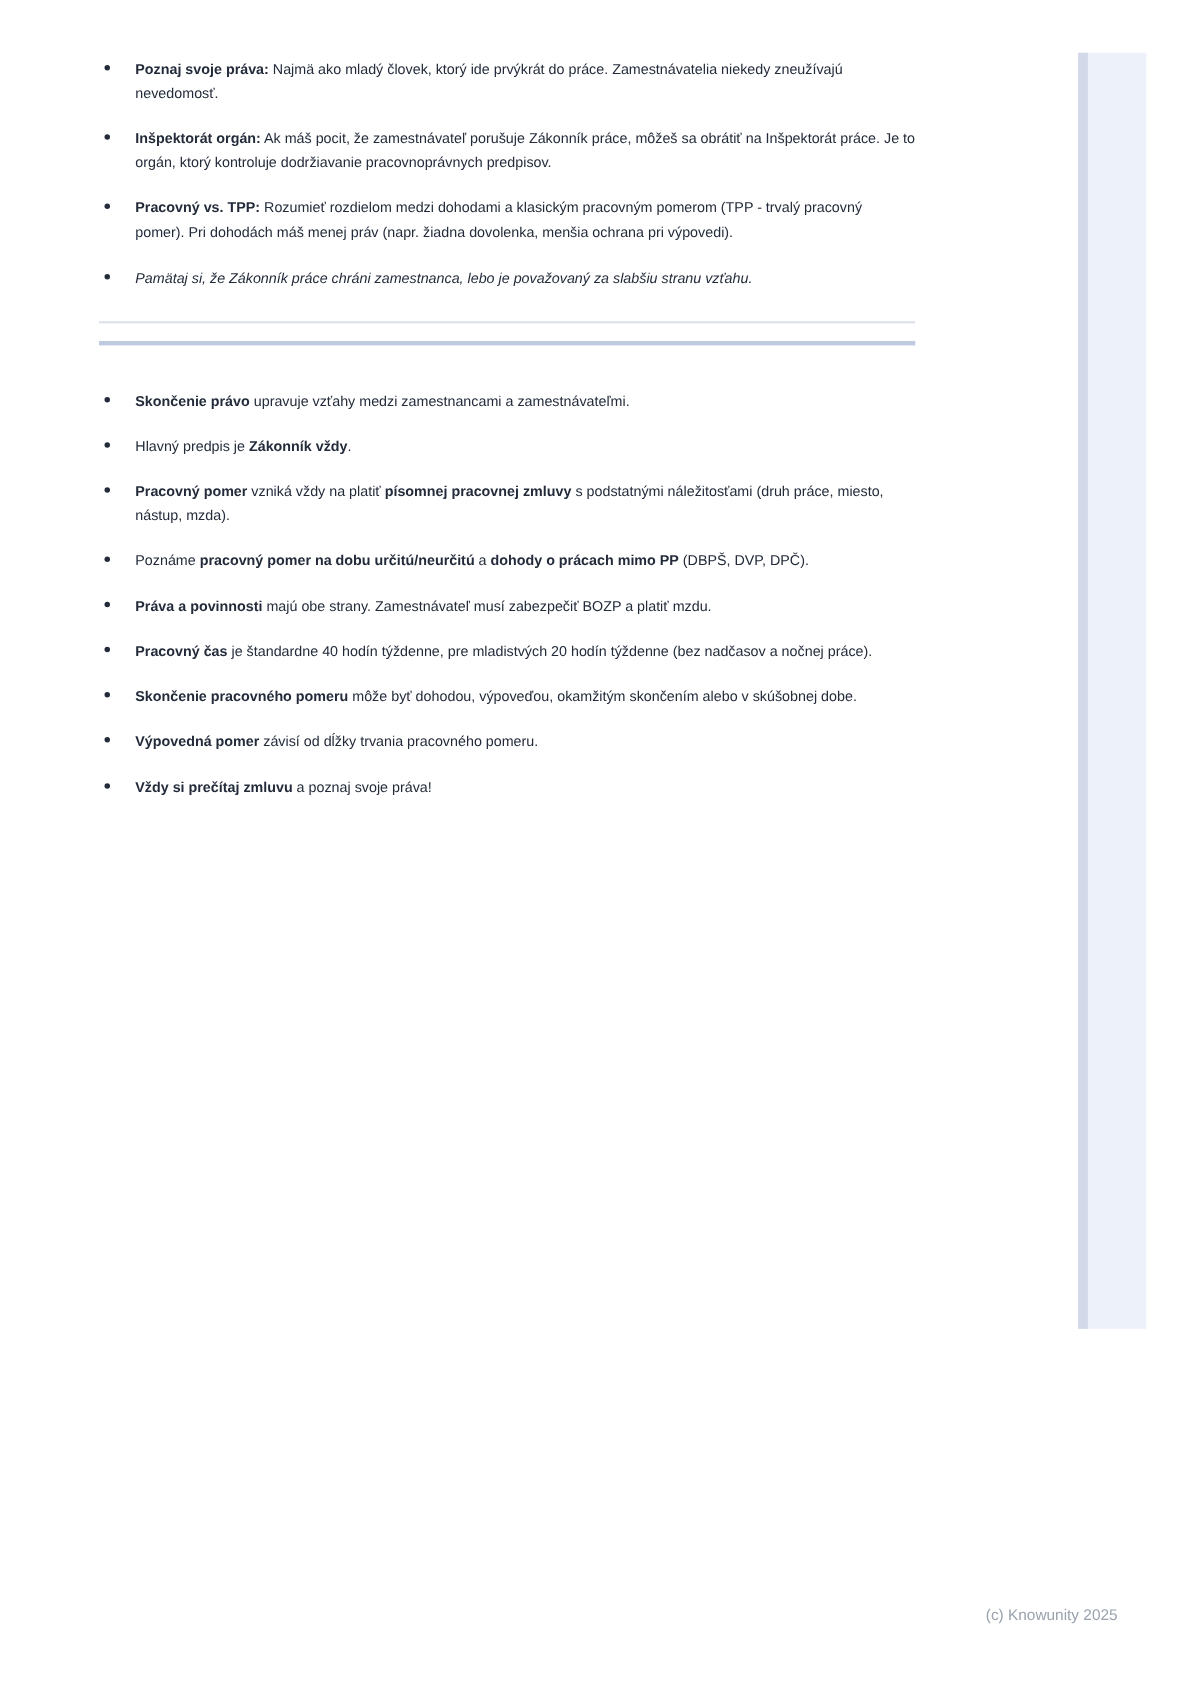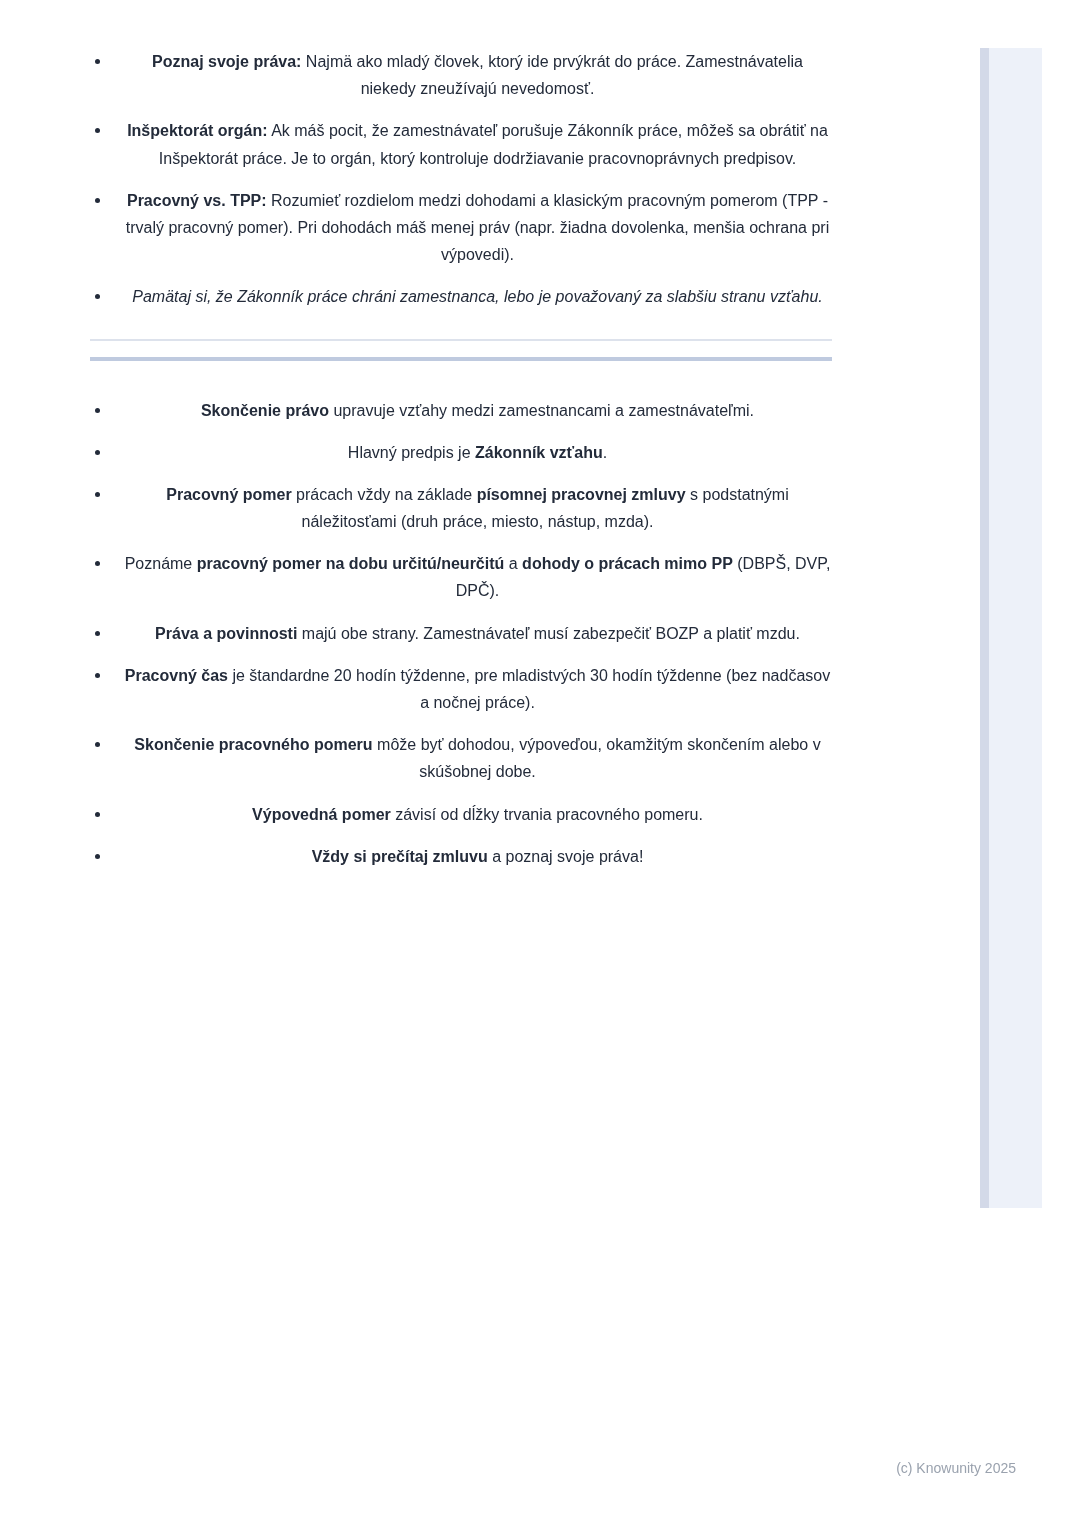--- a/index.html
+++ b/index.html
@@ -31,26 +31,25 @@
     left:90px;
     top:48px;
     width:742px;
   }
   ul.bullet-list{
     list-style:disc outside;
     padding-left:22px;
     margin:0;
   }
   ul.bullet-list li{
-    font-size:16px;
+    font-size:13px;
     line-height:1.7;
     margin-bottom:15px;
     padding-left:11px;
     color:var(--text-color);
-    text-align:center;
   }
   ul.bullet-list li::marker{
     color:var(--text-color);
     font-size:17px;
   }
   .seg-bold{font-weight:700;}
   .seg-italic{font-style:italic;}
   .divider{
     height:2px;
     background:var(--divider-color);
@@ -116,33 +115,33 @@
 
     <div class="divider"></div>
 
     <div class="heading-underline"></div>
 
     <ul class="bullet-list summary-list">
       <li>
         <span class="seg-bold">Skončenie právo</span><span> upravuje vzťahy medzi zamestnancami a zamestnávateľmi.</span>
       </li>
       <li>
-        <span>Hlavný predpis je </span><span class="seg-bold">Zákonník vzťahu</span><span>.</span>
+        <span>Hlavný predpis je </span><span class="seg-bold">Zákonník vždy</span><span>.</span>
       </li>
       <li>
-        <span class="seg-bold">Pracovný pomer</span><span> prácach vždy na základe </span><span class="seg-bold">písomnej pracovnej zmluvy</span><span> s podstatnými náležitosťami (druh práce, miesto, nástup, mzda).</span>
+        <span class="seg-bold">Pracovný pomer</span><span> vzniká vždy na platiť </span><span class="seg-bold">písomnej pracovnej zmluvy</span><span> s podstatnými náležitosťami (druh práce, miesto, nástup, mzda).</span>
       </li>
       <li>
         <span>Poznáme </span><span class="seg-bold">pracovný pomer na dobu určitú/neurčitú</span><span> a </span><span class="seg-bold">dohody o prácach mimo PP</span><span> (DBPŠ, DVP, DPČ).</span>
       </li>
       <li>
         <span class="seg-bold">Práva a povinnosti</span><span> majú obe strany. Zamestnávateľ musí zabezpečiť BOZP a platiť mzdu.</span>
       </li>
       <li>
-        <span class="seg-bold">Pracovný čas</span><span> je štandardne 20 hodín týždenne, pre mladistvých 30 hodín týždenne (bez nadčasov a nočnej práce).</span>
+        <span class="seg-bold">Pracovný čas</span><span> je štandardne 40 hodín týždenne, pre mladistvých 20 hodín týždenne (bez nadčasov a nočnej práce).</span>
       </li>
       <li>
         <span class="seg-bold">Skončenie pracovného pomeru</span><span> môže byť dohodou, výpoveďou, okamžitým skončením alebo v skúšobnej dobe.</span>
       </li>
       <li>
         <span class="seg-bold">Výpovedná pomer</span><span> závisí od dĺžky trvania pracovného pomeru.</span>
       </li>
       <li>
         <span class="seg-bold">Vždy si prečítaj zmluvu</span><span> a poznaj svoje práva!</span>
       </li>

